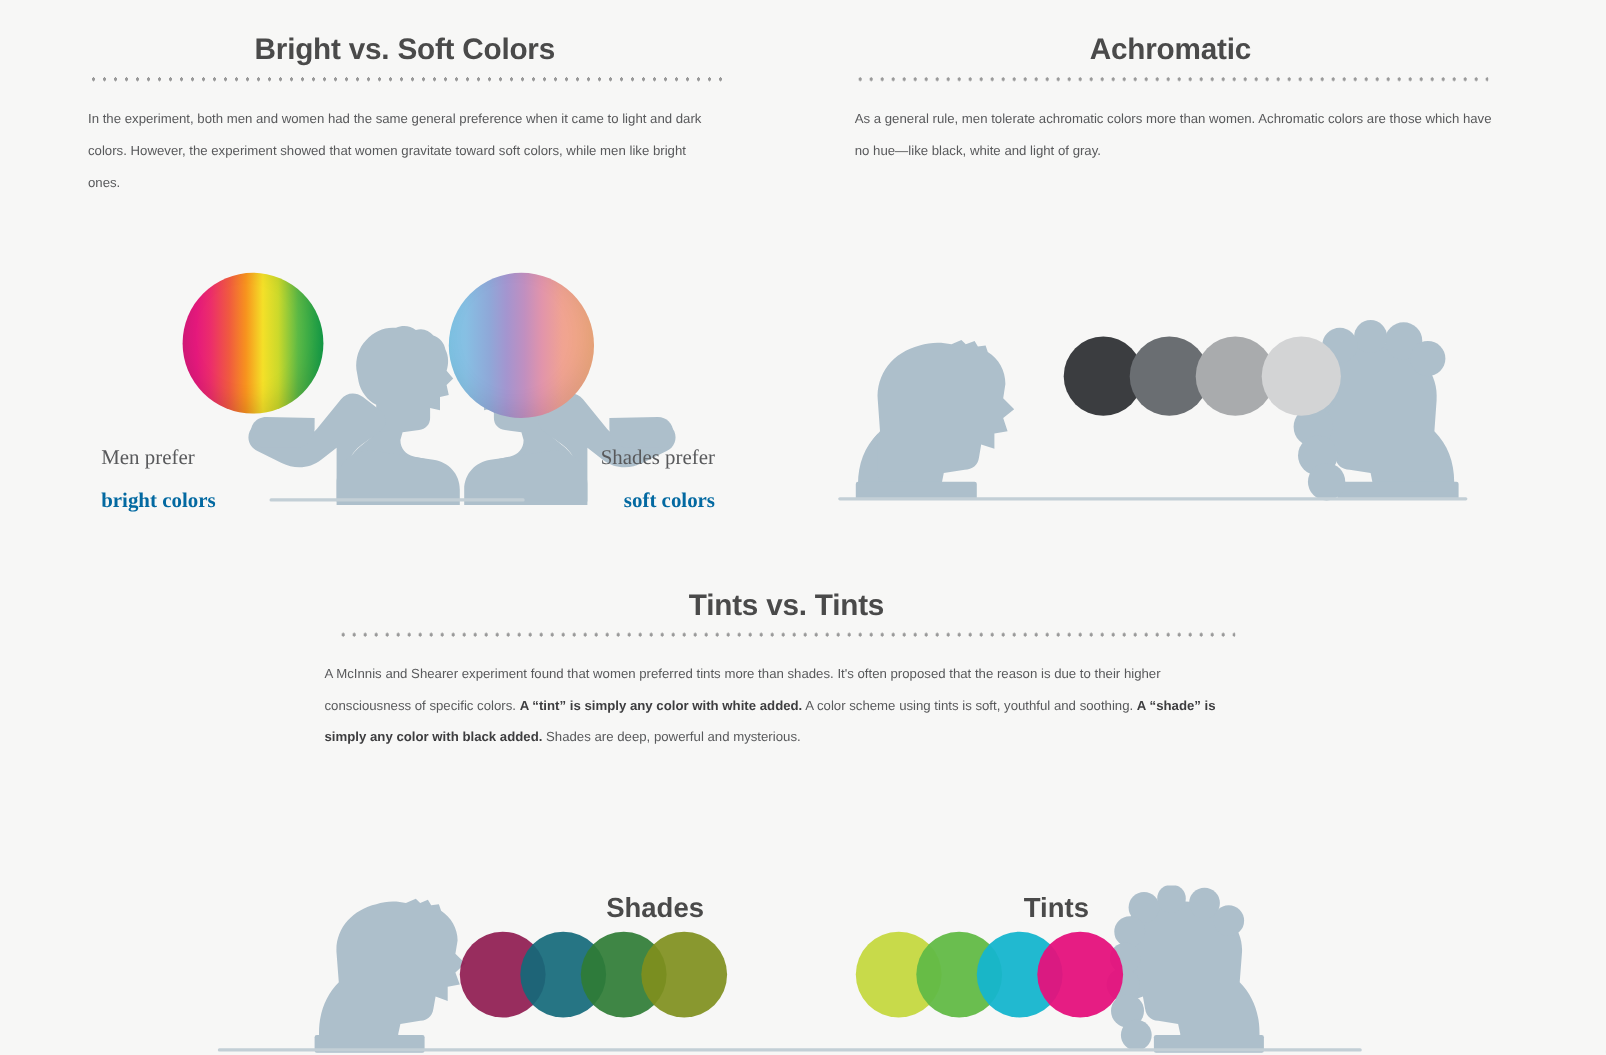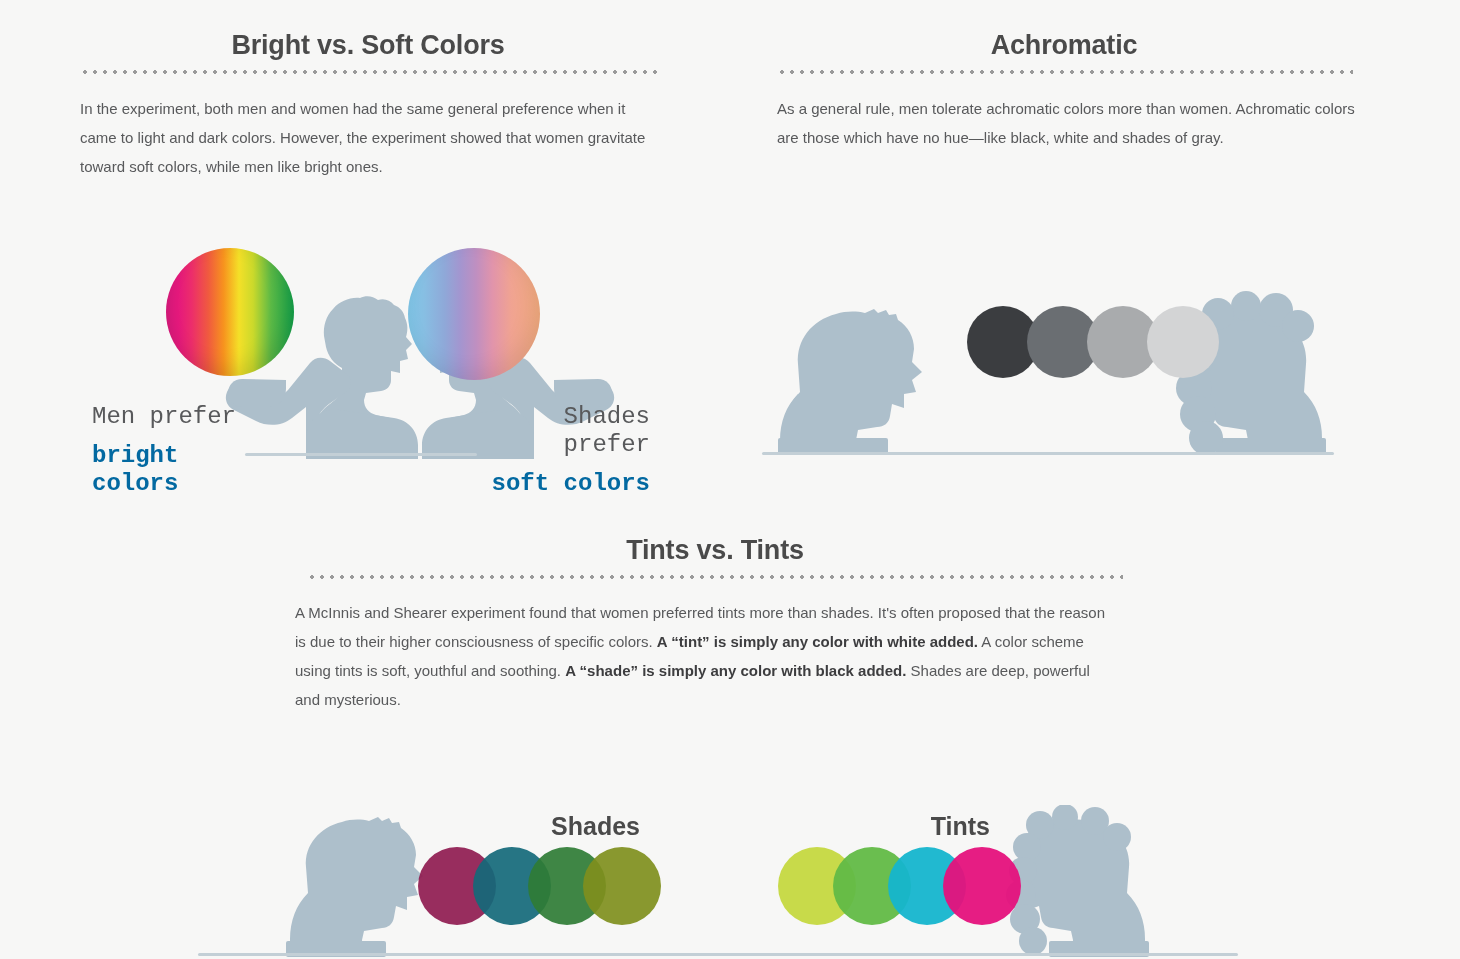--- a/index.html
+++ b/index.html
@@ -35,30 +35,30 @@
     position: absolute;
     height: 4px;
     background-image: radial-gradient(circle, #9a9a9a 1.6px, rgba(0,0,0,0) 1.8px);
     background-size: 10px 4px;
     background-repeat: repeat-x;
     background-position: 0 50%;
   }
   .body-copy {
     position: absolute;
     font-family: "Liberation Sans", sans-serif;
-    font-size: 15px;
+    font-size: 12px;
     line-height: 29px;
     color: #58595b;
   }
   .body-copy b { color: #3d3d3f; font-weight: bold; }
 
   .caption {
     position: absolute;
-    font-family: Liberation Mono, monospace;
-    font-size: 24px;
+    font-family: Liberation Serif, serif;
+    font-size: 19px;
     line-height: 28px;
     color: #58595b;
   }
   .caption .strong { display: block; font-weight: bold; color: #0369a1; margin-top: 11px; }
   .caption.right { text-align: right; }
 
   .mini-title {
     position: absolute;
     font-family: "Liberation Sans", sans-serif;
     font-weight: bold;
@@ -194,21 +194,21 @@
     </div>
     <div class="caption right" style="left:470px; top:403px; width:180px;">
       <span>Shades prefer</span>
       <span class="strong">soft colors</span>
     </div>
   </div>
 
   <div>
     <div class="sec-title" style="left:775px; top:30px; width:578px;">Achromatic</div>
     <div class="dotted" style="left:777px; top:70px; width:576px;"></div>
-    <div class="body-copy" style="left:777px; top:94px; width:580px;">As a general rule, men tolerate achromatic colors more than women. Achromatic colors are those which have no hue—like black, white and shades of gray.</div>
+    <div class="body-copy" style="left:777px; top:94px; width:580px;">As a general rule, men tolerate achromatic colors more than women. Achromatic colors are those which have no hue—like black, white and light of gray.</div>
 
     <div class="figure" style="left:762px; top:280px; width:580px; height:180px;">
 
       <svg width="580" height="180" viewBox="0 0 580 180" style="position:absolute; left:0; top:0;">
 
         <g fill="#adbfcb">
           <path d="M20 172 L20 158 C20 140 26 124 38 112 L36 84
                    C34 60 50 40 74 34 C84 31 94 31 103 33
                    L112 29 L116 33 L124 30 L127 35 L134 34 L136 40
                    C146 46 152 57 152 69 L150 82 L160 92 L150 100

